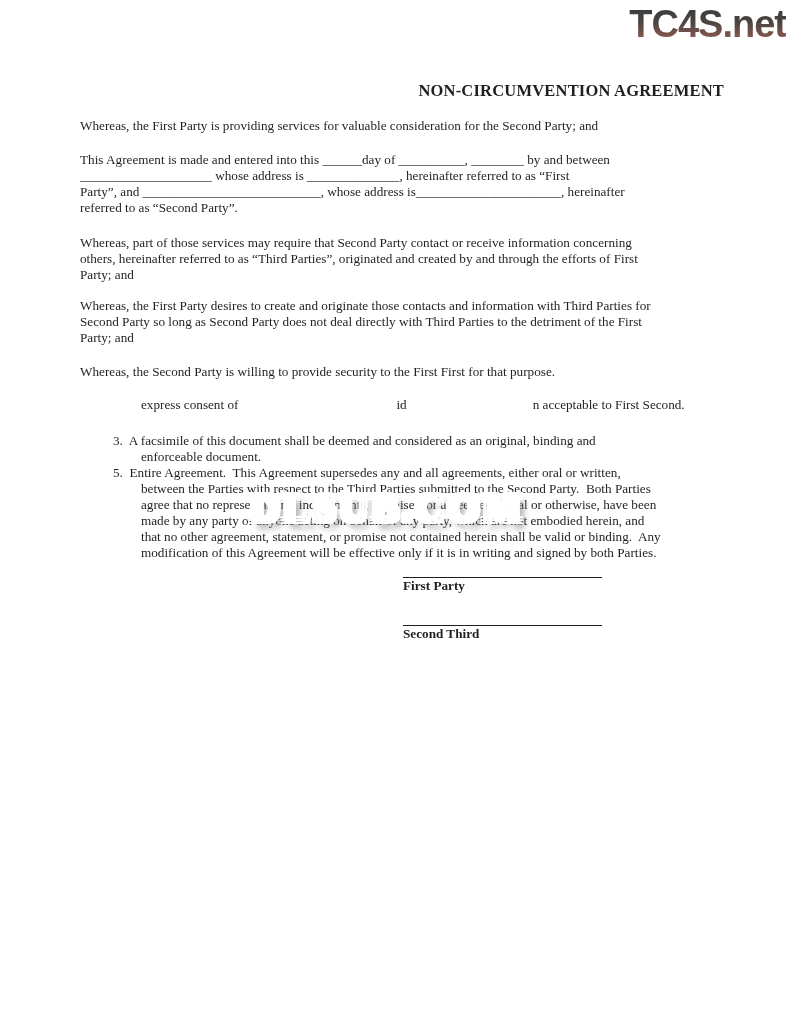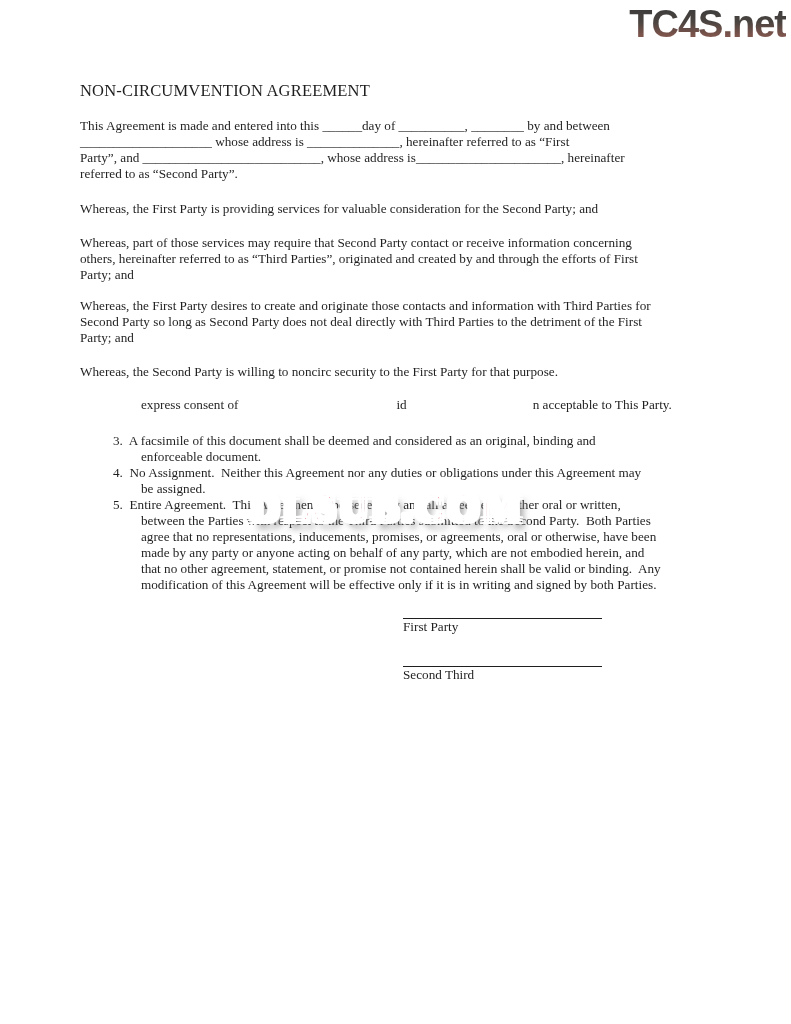--- a/index.html
+++ b/index.html
@@ -10,33 +10,33 @@
     overflow:hidden;
     font-family:"Liberation Serif", serif;
     color:#1f1f1f;
   }
   .content {
     position:absolute;
     left:80px; top:82px; width:644px;
     font-size:13.2px; line-height:16px;
   }
   .doc-title {
-    font-size:16.5px; line-height:18px; font-weight:normal;
-    text-align:left; margin:0 0 18px 0; letter-spacing:0.2px;
+    font-size:16.5px; line-height:18px; font-weight:bold;
+    text-align:right; margin:0 0 18px 0; letter-spacing:0.2px;
   }
   .para { margin:0; white-space:pre; }
   .mb13 { margin-bottom:13px; } .mb15 { margin-bottom:15px; }
   .mb17 { margin-bottom:17px; } .mb18 { margin-bottom:18px; }
   .mb19 { margin-bottom:19px; } .mb20 { margin-bottom:20px; }
   .li { padding-left:61px; text-indent:-28px; white-space:pre; margin:0; }
   .li2-l1 { margin-left:33px; white-space:pre; }
   .li2-l2 { margin-left:61px; white-space:nowrap; }
   .gap1 { display:inline-block; width:158px; }
   .gap2 { display:inline-block; width:126px; }
-  .sig-block { margin:25px 0 0 323px; width:199px; }
+  .sig-block { margin:16px 0 0 323px; width:199px;font-weight:bold; }
   .sig-line { border-top:1px solid #1f1f1f; height:0; }
   .sig-label { line-height:16px; }
   .sig-label.first { margin-bottom:31px; }
   .file-note {
     position:absolute; left:80px; top:918px;
     font-size:12.5px; color:#be185d;
   }
   .wm-top {
     position:absolute; top:2px; right:5px;
     font-family:"Liberation Sans", sans-serif;
@@ -75,48 +75,46 @@
 <body>
 
 <div class="page">
 
   <div class="wm-top">TC4S.net</div>
 
   <div class="content">
 
     <div class="doc-title">NON-CIRCUMVENTION AGREEMENT</div>
 
+    <div class="para mb18">Whereas, the First Party is providing services for valuable consideration for the Second Party; and</div>
+
     <div class="para mb19">This Agreement is made and entered into this ______day of __________, ________ by and between
 ____________________ whose address is ______________, hereinafter referred to as “First
 Party”, and ___________________________, whose address is______________________, hereinafter
 referred to as “Second Party”.</div>
-
-    <div class="para mb18">Whereas, the First Party is providing services for valuable consideration for the Second Party; and</div>
 
     <div class="para mb15">Whereas, part of those services may require that Second Party contact or receive information concerning
 others, hereinafter referred to as “Third Parties”, originated and created by and through the efforts of First
 Party; and</div>
 
     <div class="para mb18">Whereas, the First Party desires to create and originate those contacts and information with Third Parties for
 Second Party so long as Second Party does not deal directly with Third Parties to the detriment of the First
 Party; and</div>
 
-    <div class="para mb17">Whereas, the Second Party is willing to noncirc security to the First Party for that purpose.</div>
+    <div class="para mb17">Whereas, the Second Party is willing to provide security to the First First for that purpose.</div>
 
 
 
     <div class="mb20">
-      <div class="li2-l2"><span>express consent of</span><span class="gap1"></span><span>id</span><span class="gap2"></span><span>n acceptable to This Party.</span></div>
+      <div class="li2-l2"><span>express consent of</span><span class="gap1"></span><span>id</span><span class="gap2"></span><span>n acceptable to First Second.</span></div>
     </div>
 
     <div class="li mb13">3.  A facsimile of this document shall be deemed and considered as an original, binding and
 enforceable document.</div>
 
-    <div class="li mb20">4.  No Assignment.  Neither this Agreement nor any duties or obligations under this Agreement may
-be assigned.</div>
 
     <div class="li mb18">5.  Entire Agreement.  This Agreement supersedes any and all agreements, either oral or written,
 between the Parties with respect to the Third Parties submitted to the Second Party.  Both Parties
 agree that no representations, inducements, promises, or agreements, oral or otherwise, have been
 made by any party or anyone acting on behalf of any party, which are not embodied herein, and
 that no other agreement, statement, or promise not contained herein shall be valid or binding.  Any
 modification of this Agreement will be effective only if it is in writing and signed by both Parties.</div>
 
 
     <div class="sig-block">

